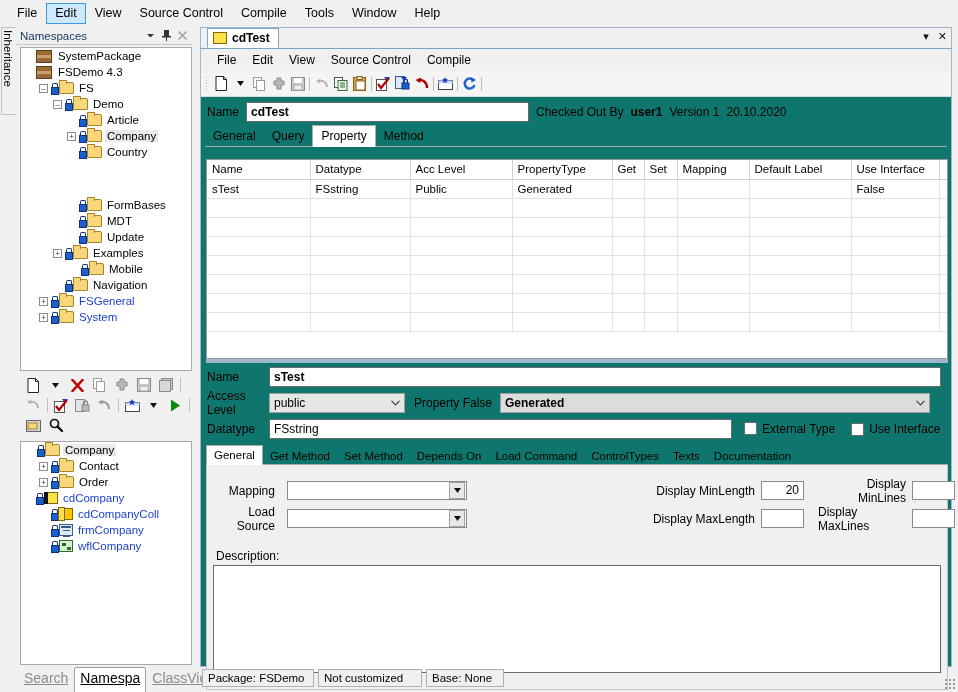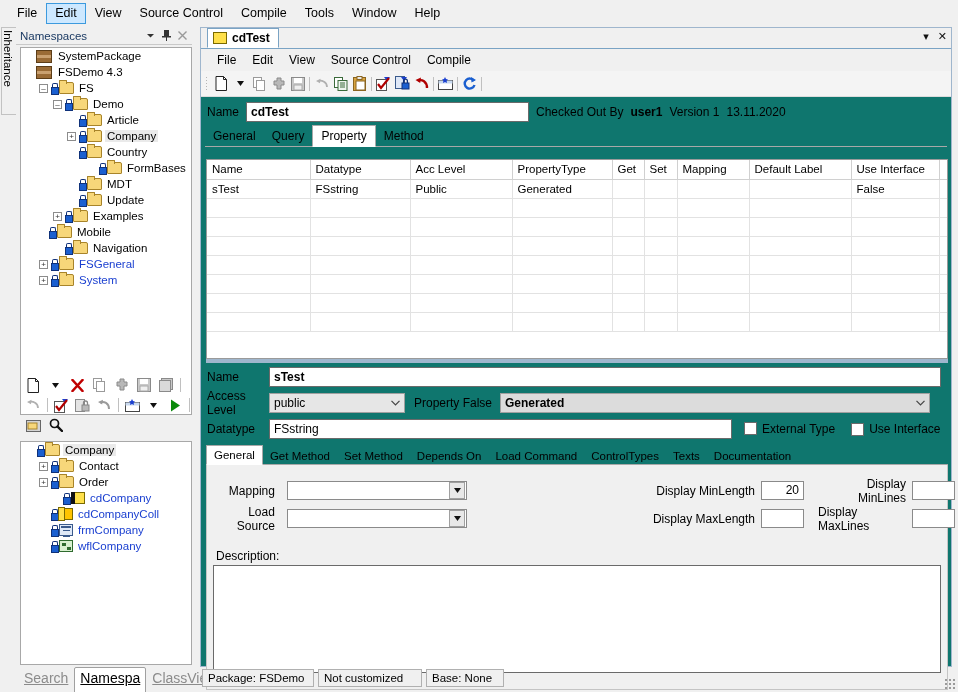--- a/index.html
+++ b/index.html
@@ -65,21 +65,21 @@
     height: 18px;
     display: flex; align-items: center;
     padding: 0 2px 0 4px;
     border-bottom: 1px solid #c9c9c9;
   }
   #ns-header .title { flex: 1; font-size: 11.5px; color: #1b3a63; }
   .hdr-btn { width: 16px; height: 15px; display:flex; align-items:center; justify-content:center; font-size: 10px; color:#333; }
   .hdr-btn.dim { color: #9a9a9a; }
 
   #ns-tree {
-    position: absolute; left: 4px; top: 20px; width: 172px; height: 368px;
+    position: absolute; left: 4px; top: 20px; width: 172px; height: 324px;
     background: #fff;
     border: 1px solid #a8a8a8;
     overflow: hidden;
   }
   #cv-tree {
     position: absolute; left: 4px; top: 414px; width: 172px; height: 224px;
     background: #fff;
     border: 1px solid #a8a8a8;
     overflow: hidden;
   }
@@ -478,21 +478,21 @@
           <span class="lock"></span>
           <span class="folder"></span>
           <span class="lbl sel">Company</span>
         </div>
         <div class="tnode" style="padding-left: 46px;">
           <span class="expander none"></span>
           <span class="lock"></span>
           <span class="folder"></span>
           <span class="lbl">Country</span>
         </div>
-        <div class="tnode" style="padding-left: 66px;">
+        <div class="tnode" style="padding-left: 46px; margin-top: 37px;">
           <span class="expander none"></span>
           <span class="lock"></span>
           <span class="folder"></span>
           <span class="lbl">FormBases</span>
         </div>
         <div class="tnode" style="padding-left: 46px;">
           <span class="expander none"></span>
           <span class="lock"></span>
           <span class="folder"></span>
           <span class="lbl">MDT</span>
@@ -502,21 +502,21 @@
           <span class="lock"></span>
           <span class="folder"></span>
           <span class="lbl">Update</span>
         </div>
         <div class="tnode" style="padding-left: 32px;">
           <span class="expander">+</span>
           <span class="lock"></span>
           <span class="folder"></span>
           <span class="lbl">Examples</span>
         </div>
-        <div class="tnode" style="padding-left: 16px;">
+        <div class="tnode" style="padding-left: 48px;">
           <span class="expander none"></span>
           <span class="lock"></span>
           <span class="folder"></span>
           <span class="lbl">Mobile</span>
         </div>
         <div class="tnode" style="padding-left: 32px;">
           <span class="expander none"></span>
           <span class="lock"></span>
           <span class="folder"></span>
           <span class="lbl">Navigation</span>
@@ -655,21 +655,21 @@
           <span class="lock"></span>
           <span class="folder"></span>
           <span class="lbl">Contact</span>
         </div>
         <div class="tnode" style="padding-left: 18px;">
           <span class="expander">+</span>
           <span class="lock"></span>
           <span class="folder"></span>
           <span class="lbl">Order</span>
         </div>
-        <div class="tnode" style="padding-left: 30px;">
+        <div class="tnode" style="padding-left: 3px;">
           <span class="expander none"></span>
           <span class="lock"></span>
           <span class="ico-class"></span>
           <span class="lbl ns">cdCompany</span>
         </div>
         <div class="tnode" style="padding-left: 18px;">
           <span class="expander none"></span>
           <span class="lock"></span>
           <span class="ico-classcoll"></span>
           <span class="lbl ns">cdCompanyColl</span>
@@ -807,21 +807,21 @@
       </div>
       <div class="tsep"></div>
     </div>
 
     <div id="name-row">
       <div class="lab">Name</div>
       <input id="name-input" type="text" value="cdTest" style="">
       <div class="meta">Checked Out By</div>
       <div class="meta b">user1</div>
       <div class="meta">Version 1</div>
-      <div class="meta">13.11.2020</div>
+      <div class="meta">20.10.2020</div>
     </div>
 
     <div id="top-tabs">
         <div class="ttab">General</div>
         <div class="ttab">Query</div>
         <div class="ttab active">Property</div>
         <div class="ttab">Method</div>
       </div>
 
     <div id="grid-wrap">

